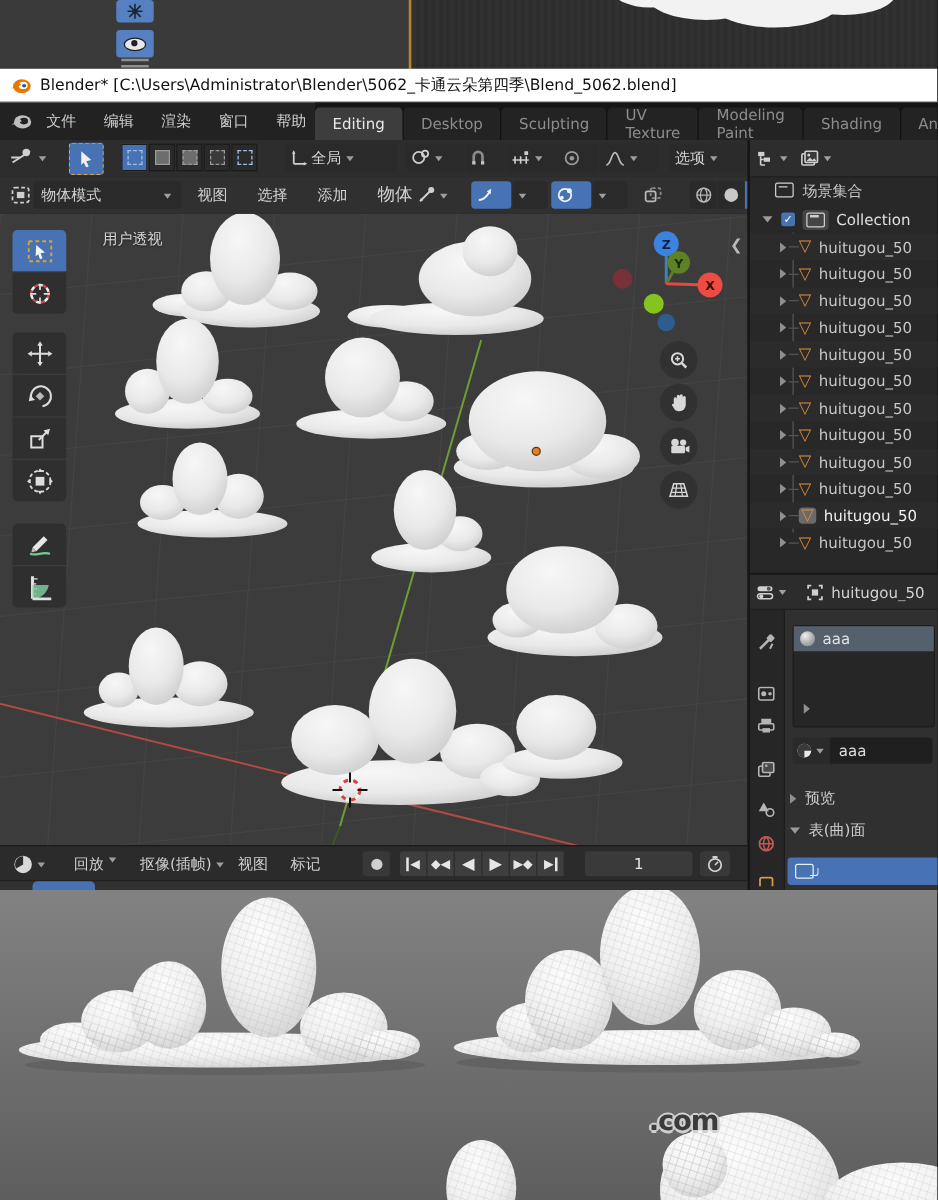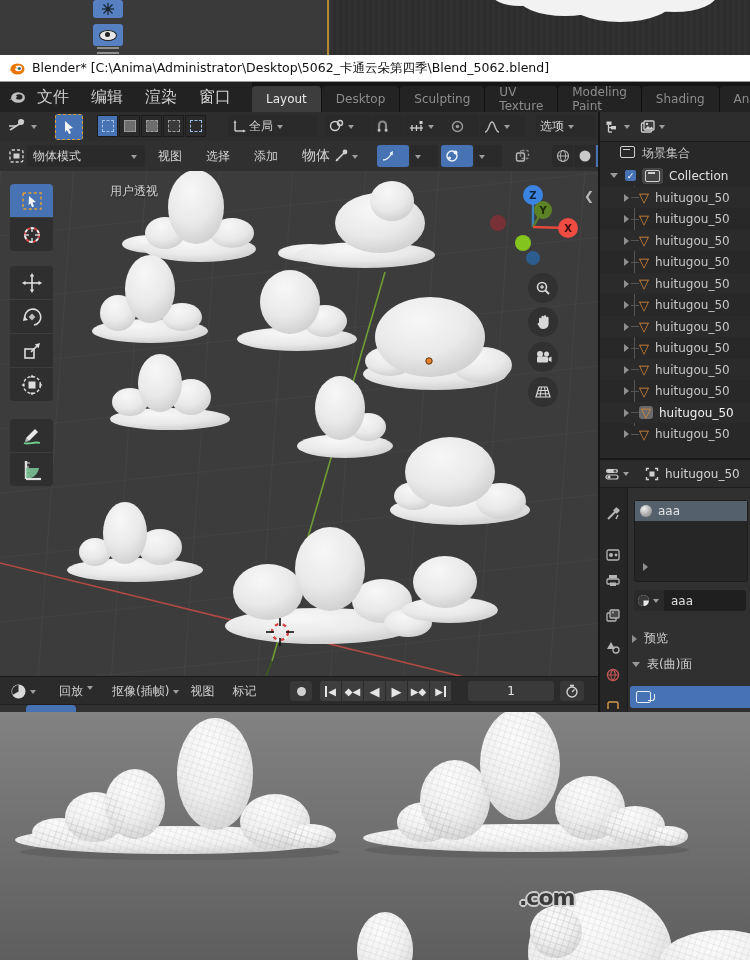--- a/index.html
+++ b/index.html
@@ -18,21 +18,21 @@
   #topfrag .vline{position:absolute;left:327px;top:0;width:2px;height:55px;background:#b5872f;}
   .bluebtn{position:absolute;left:93px;width:30px;background:#5680c2;border-radius:3px;display:flex;align-items:center;justify-content:center;color:#1c2733;}
   .eyeshape{width:16px;height:9px;background:#e8e8e8;border-radius:50%;position:relative;border:1px solid #222;}
   .eyeshape:after{content:"";position:absolute;left:4.5px;top:1.5px;width:5px;height:5px;border-radius:50%;background:#222;}
   .minilines{position:absolute;left:97px;width:22px;height:2px;background:#8f8f8f;}
   
   #titlebar{left:0;top:55px;width:750px;height:27px;background:#ffffff;display:flex;align-items:center;gap:7px;padding-left:8px;box-sizing:border-box;border-bottom:1px solid #9a9a9a;}
   #titlebar .t{font-size:12.5px;color:#111;}
   
   #menubar{left:0;top:82px;width:750px;height:30px;background:#222222;display:flex;align-items:center;}
-  #menubar .menu{font-size:16px;color:#cfcfcf;padding:0 11px;height:100%;display:flex;align-items:center;}
+  #menubar .menu{font-size:12px;color:#cfcfcf;padding:0 11px;height:100%;display:flex;align-items:center;}
   #tabstrip{position:absolute;left:252px;top:0;height:30px;right:0;background:#161616;display:flex;align-items:flex-end;}
   .wstab{height:26px;display:flex;align-items:center;padding:0 14px;font-size:12px;color:#8d8d8d;background:#232323;border-right:1px solid #101010;border-radius:4px 4px 0 0;}
   .wstab.active{background:#3d3d3d;color:#e8e8e8;}
   
   #toolrow{left:0;top:112px;width:598px;height:29px;background:#2d2d2d;border-bottom:1px solid #1f1f1f;}
   .trow{position:absolute;display:flex;align-items:center;gap:2px;height:22px;top:3px;}
   .selmode{width:19px;height:20px;background:#2a2a2a;border:1px solid #1c1c1c;display:flex;align-items:center;justify-content:center;}
   .selmode.active{background:#4772b3;}
   .dashsq{width:10px;height:10px;border:1.5px dashed #9fc1e8;}
   .dashsq.grey{border-color:#9a9a9a;background:#6d6d6d;}
@@ -40,21 +40,21 @@
   
   #vpheader{left:0;top:141px;width:598px;height:30px;background:#303030;border-bottom:1px solid #191919;}
   #vpheader .menu{font-size:12px;color:#d2d2d2;padding:0 10px;}
   .hbtn{height:22px;background:#2a2a2a;border-radius:3px;display:flex;align-items:center;padding:0 4px;gap:3px;}
   .hbtn.blue{background:#4772b3;}
   .shadegrp{display:flex;gap:1px;}
   .shadegrp .sb{width:21px;height:22px;background:#2a2a2a;display:flex;align-items:center;justify-content:center;}
   .shadegrp .sb.active{background:#4772b3;}
   
   #viewport{left:0;top:171px;width:598px;height:505px;background:#3c3c3c;overflow:hidden;}
-  #vpinfo1{position:absolute;left:82px;top:12px;font-size:12px;color:#d5d5d5;text-shadow:0 1px 2px #00000088;margin-left:28px;}
+  #vpinfo1{position:absolute;left:82px;top:12px;font-size:12px;color:#d5d5d5;text-shadow:0 1px 2px #00000088;}
   #vpinfo2{position:absolute;left:82px;top:33px;font-size:12.5px;color:#ececec;text-shadow:0 1px 2px #00000088;}
   .tbtn{position:absolute;left:10px;width:43px;height:33px;background:#2e2e2eee;display:flex;align-items:center;justify-content:center;}
   .tbtn.active{background:#4772b3;}
   .navbtn{position:absolute;width:30px;height:30px;border-radius:50%;background:#2e2e2ecc;display:flex;align-items:center;justify-content:center;color:#d8d8d8;}
   .collapse{position:absolute;left:584px;top:18px;color:#b9b9b9;font-size:12px;}
   
   #rightcol{left:598px;top:112px;width:152px;height:600px;background:#282828;border-left:2px solid #161616;}
   #olheader{position:absolute;left:0;top:0;width:152px;height:30px;background:#2d2d2d;border-bottom:1px solid #1d1d1d;display:flex;align-items:center;gap:8px;padding-left:5px;box-sizing:border-box;}
   .olrow{position:absolute;left:0;width:152px;height:21px;display:flex;align-items:center;font-size:12px;color:#c6c6c6;white-space:nowrap;overflow:hidden;}
   .olrow.alt{background:#2b2b2b;}
@@ -129,36 +129,36 @@
     <div class="minilines" style="top:52px"></div>
   </div>
 
   <div id="titlebar" class="abs">
     <svg width="17" height="17" viewBox="0 0 17 17">
       <ellipse cx="9.5" cy="9" rx="7" ry="5.6" fill="#ea7600"></ellipse>
       <ellipse cx="10.5" cy="8.3" rx="3.6" ry="2.9" fill="#fff"></ellipse>
       <ellipse cx="11.3" cy="8.6" rx="1.7" ry="1.4" fill="#2b5f8a"></ellipse>
       <path d="M1 11 L7 6 L9 8 Z" fill="#ea7600"></path>
     </svg>
-    <span class="t">Blender* [C:\Anima\Administrator\Desktop\5062_卡通云朵第四季\Blend_5062.blend]</span>
+    <span class="t">Blender* [C:\Users\Administrator\Blender\5062_卡通云朵第四季\Blend_5062.blend]</span>
   </div>
 
   <div id="menubar" class="abs">
     <svg width="18" height="14" viewBox="0 0 17 13" style="margin-left:8px">
       <ellipse cx="9.5" cy="7" rx="6.5" ry="5" fill="#bfbfbf"></ellipse>
       <ellipse cx="10.5" cy="6.4" rx="3.2" ry="2.5" fill="#222"></ellipse>
       <path d="M1 9.5 L7 4.5 L9 6.5 Z" fill="#bfbfbf"></path>
     </svg>
     <div class="menu">文件</div>
     <div class="menu">编辑</div>
     <div class="menu">渲染</div>
     <div class="menu">窗口</div>
     <div class="menu">帮助</div>
     <div id="tabstrip">
-      <div class="wstab active">Layout</div>
+      <div class="wstab active">Editing</div>
       <div class="wstab">Desktop</div>
       <div class="wstab">Sculpting</div>
       <div class="wstab">UV Texture</div>
       <div class="wstab">Modeling Paint</div>
       <div class="wstab">Shading</div>
       <div class="wstab">Anima</div>
     </div>
   </div>
 
   <div id="toolrow" class="abs">

